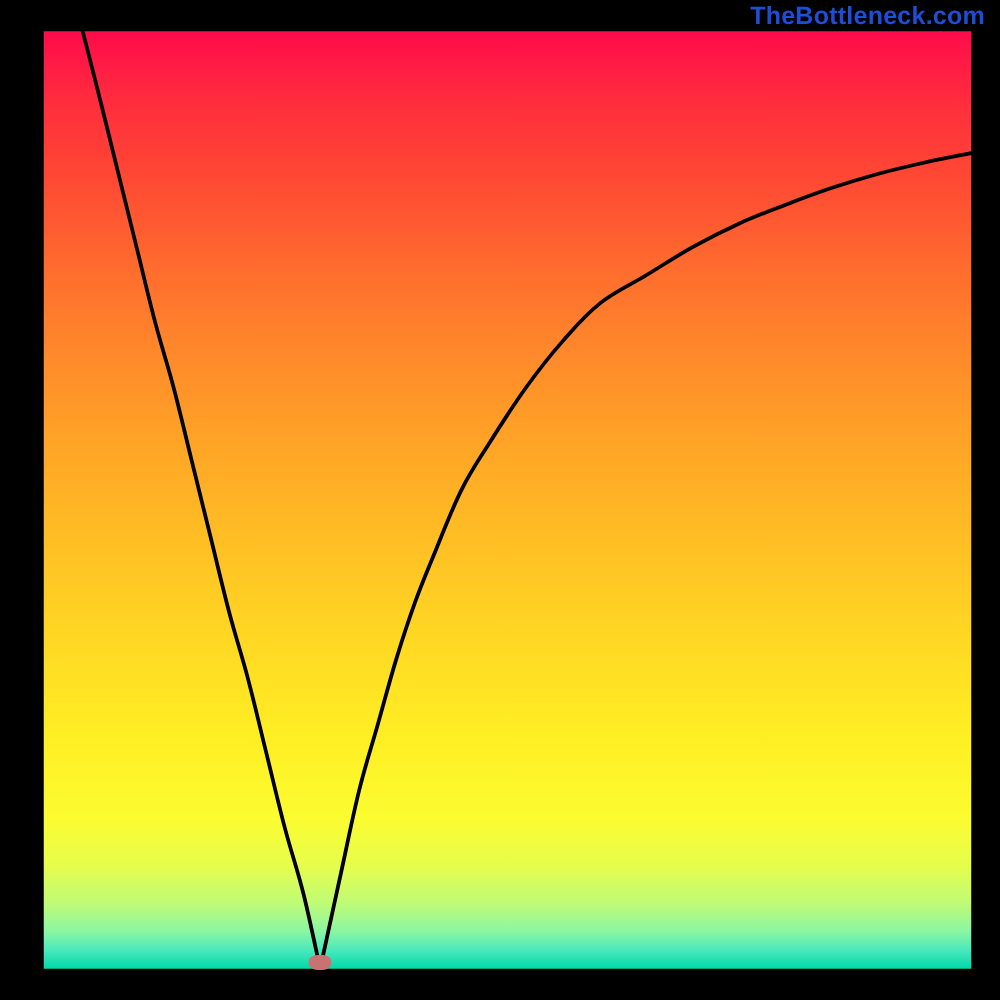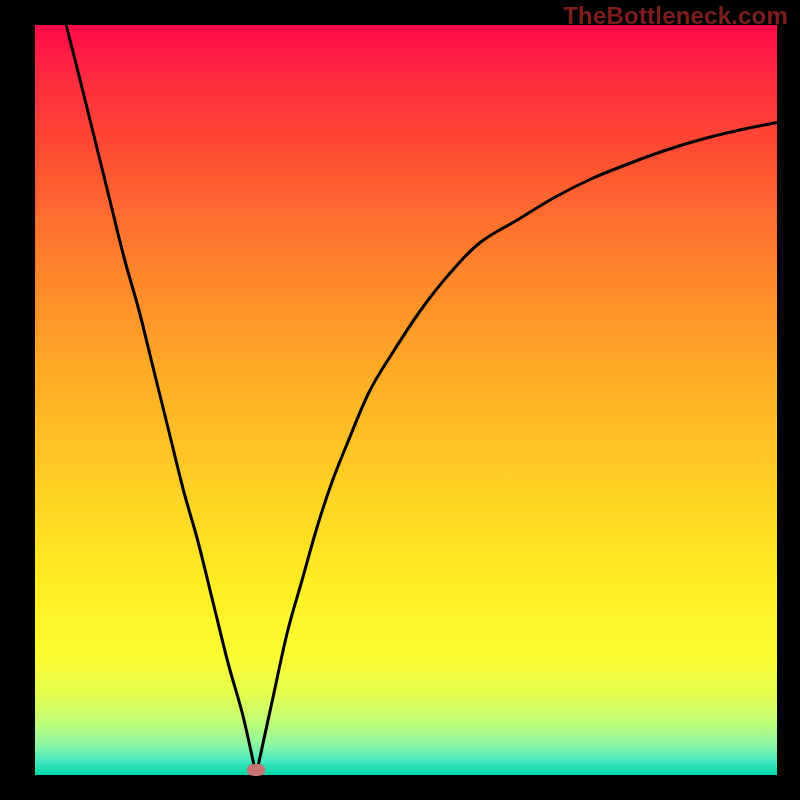--- a/index.html
+++ b/index.html
@@ -57,23 +57,23 @@
     width: 18px;
     height: 12px;
     background: #c97272;
     border-radius: 7px / 5px;
     transform: translate(-50%, -50%);
   }
   .watermark {
     position: absolute;
     top: 2px;
     right: 12px;
-    font-size: 24px;
+    font-size: 20px;
     font-weight: 600;
-    color: #7f1d1d;
+    color: #1d4ed8;
     letter-spacing: 0.2px;
   }
 </style>
 </head>
 <body>
 
 <div class="stage">
 
   <div class="frame"></div>
 

